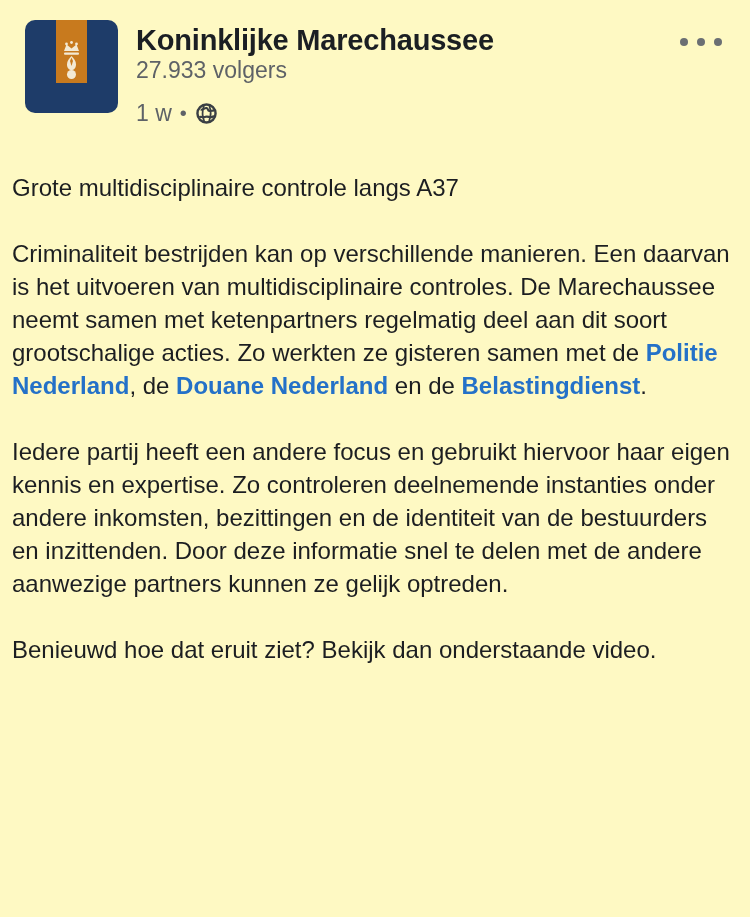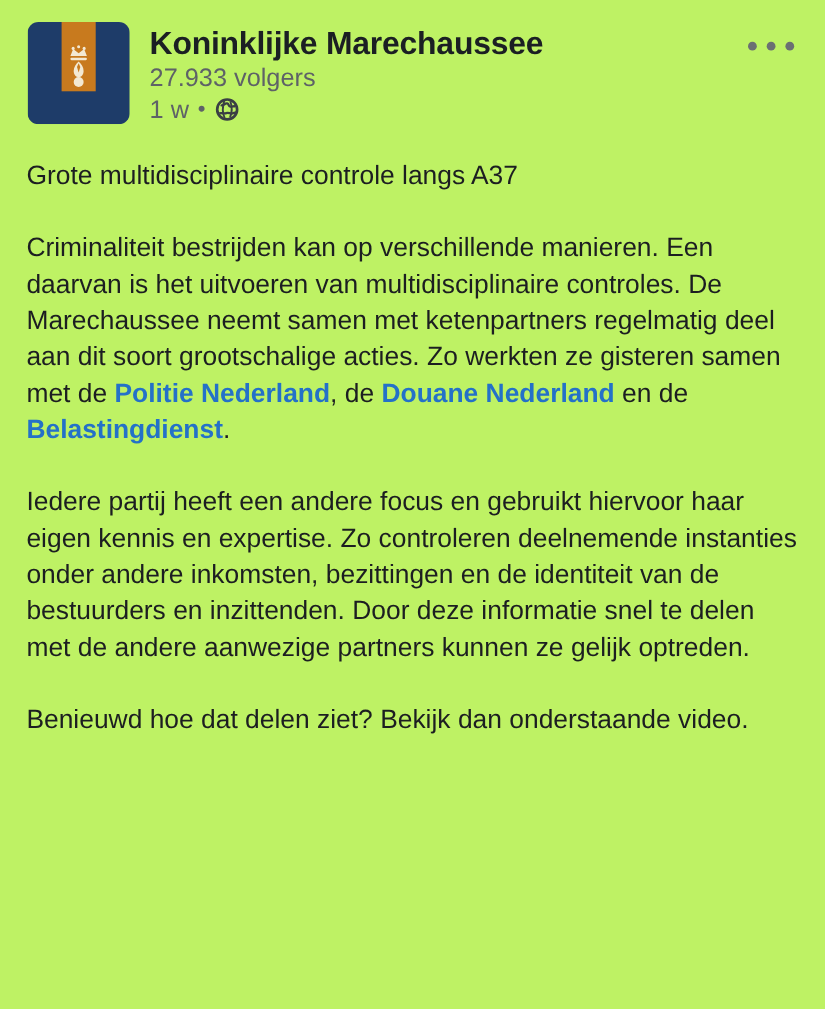--- a/index.html
+++ b/index.html
@@ -5,21 +5,21 @@
   html, body {
     margin: 0;
     padding: 0;
     background: #ffffff;
     font-family: "Liberation Sans", "DejaVu Sans", sans-serif;
   }
   .post {
     position: relative;
     width: 750px;
     height: 917px;
-    background: #bef264;
+    background: #fef9c3;
     overflow: hidden;
   }
 
   
   .post-header {
     display: flex;
     align-items: flex-start;
     padding: 20px 24px 0 25px;
   }
   .avatar {
@@ -56,21 +56,21 @@
     color: #5e6267;
     line-height: 27px;
     margin-top: 1px;
   }
   .post-meta {
     display: flex;
     align-items: center;
     font-size: 23px;
     color: #5e6267;
     line-height: 27px;
-    margin-top: 2px;
+    margin-top: 16px;
   }
   .meta-sep {
     margin: 0 8px;
     font-size: 20px;
   }
   .globe-icon {
     display: inline-flex;
     width: 23px;
     height: 23px;
   }
@@ -87,22 +87,22 @@
   }
   .overflow-btn .dot {
     width: 8px;
     height: 8px;
     border-radius: 50%;
     background: #6b6f73;
   }
 
   
   .post-body {
-    padding: 0 24px;
-    margin-top: 30px;
+    padding: 0 12px;
+    margin-top: 44px;
     font-size: 24px;
     line-height: 33px;
     color: #1c1e21;
     letter-spacing: 0;
   }
   .post-body p {
     margin: 0 0 33px 0;
   }
   .post-body p:last-child {
     margin-bottom: 0;
@@ -160,16 +160,16 @@
       <span class="dot"></span>
       <span class="dot"></span>
     </button>
 
   </div>
 
   <div class="post-body">
       <p><span>Grote multidisciplinaire controle langs A37</span></p>
       <p><span>Criminaliteit bestrijden kan op verschillende manieren. Een daarvan is het uitvoeren van multidisciplinaire controles. De Marechaussee neemt samen met ketenpartners regelmatig deel aan dit soort grootschalige acties. Zo werkten ze gisteren samen met de </span><span class="text-link">Politie Nederland</span><span>, de </span><span class="text-link">Douane Nederland</span><span> en de </span><span class="text-link">Belastingdienst</span><span>.</span></p>
       <p><span>Iedere partij heeft een andere focus en gebruikt hiervoor haar eigen kennis en expertise. Zo controleren deelnemende instanties onder andere inkomsten, bezittingen en de identiteit van de bestuurders en inzittenden. Door deze informatie snel te delen met de andere aanwezige partners kunnen ze gelijk optreden.</span></p>
-      <p><span>Benieuwd hoe dat delen ziet? Bekijk dan onderstaande video.</span></p>
+      <p><span>Benieuwd hoe dat eruit ziet? Bekijk dan onderstaande video.</span></p>
     </div>
 
 </div>
 
 </body></html>

